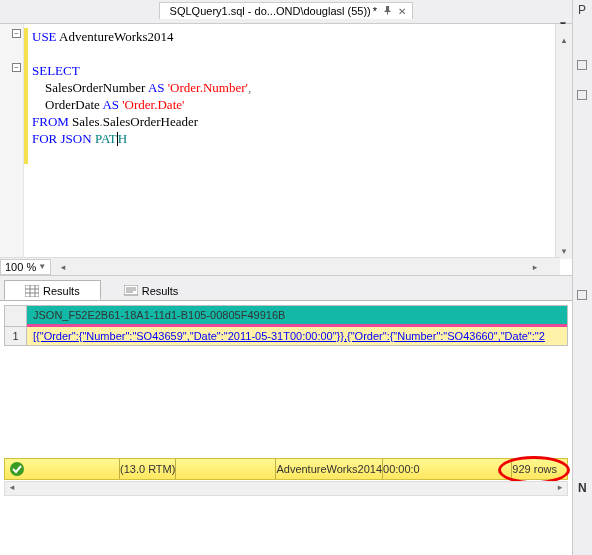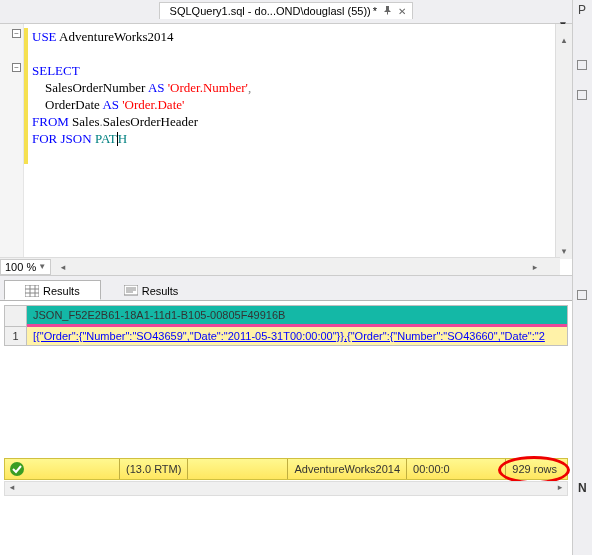--- a/index.html
+++ b/index.html
@@ -212,21 +212,21 @@
     border: 1px solid #d0c040;
     display: flex;
     align-items: center;
     font-size: 11px;
     color: #333;
   }
   .status-ok {
     width: 16px; height: 16px; margin: 0 4px;
   }
   .status-seg {
-    padding: 0 6px;
+    padding: 0 0;
     border-left: 1px solid #bfae40;
     height: 100%;
     display: flex;
     align-items: center;
     text-align: center;
   }
   .status-seg:first-of-type { border-left: none; }
   .highlight-oval {
     position: absolute;
     right: 2px; bottom: 12px;

